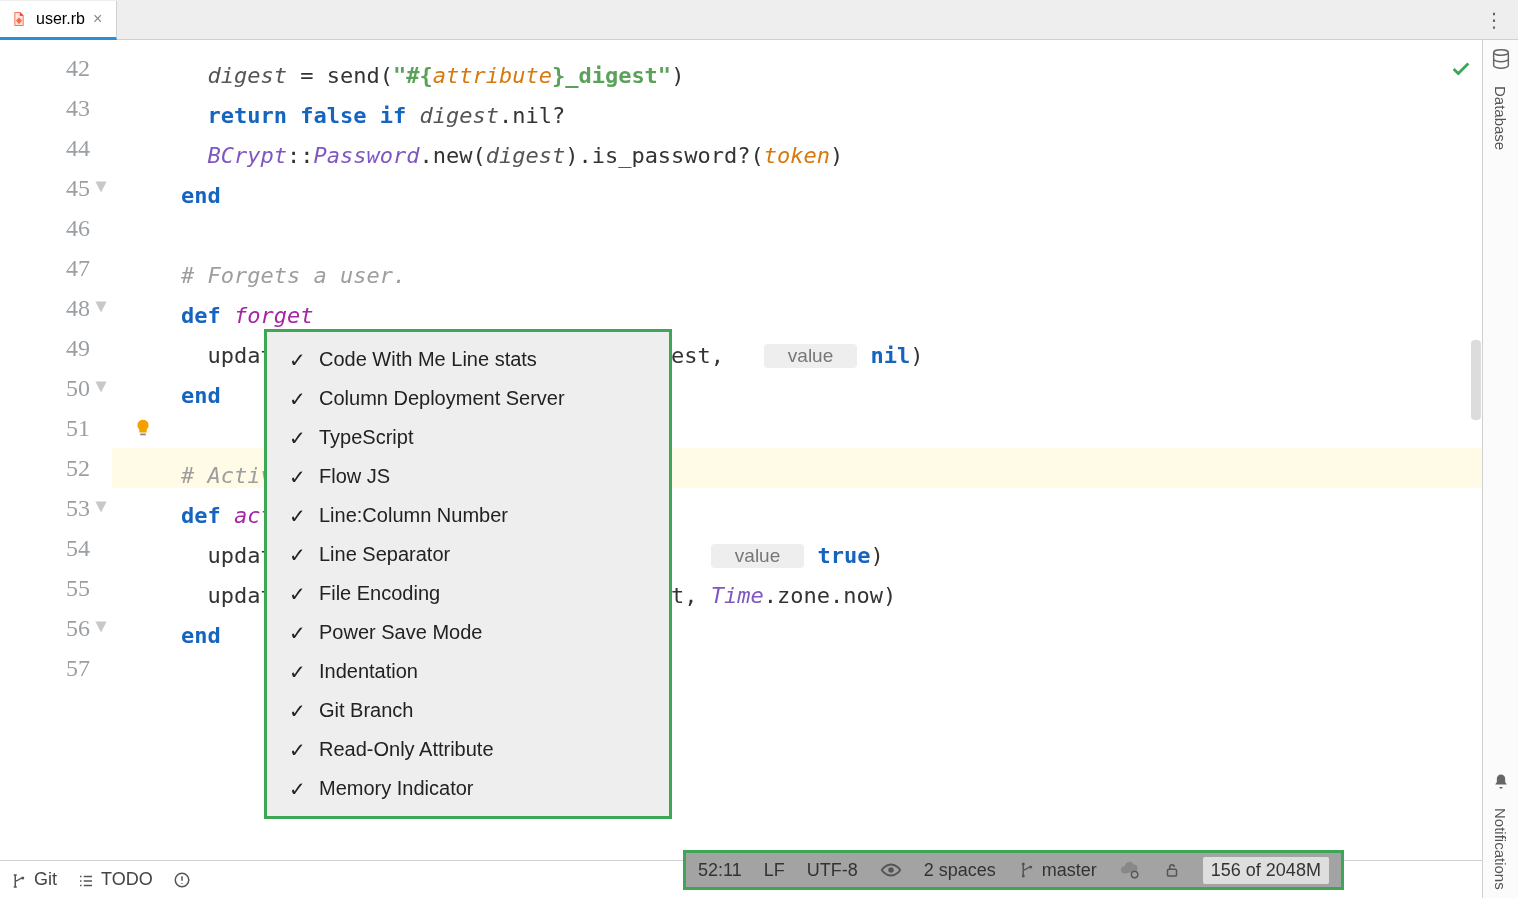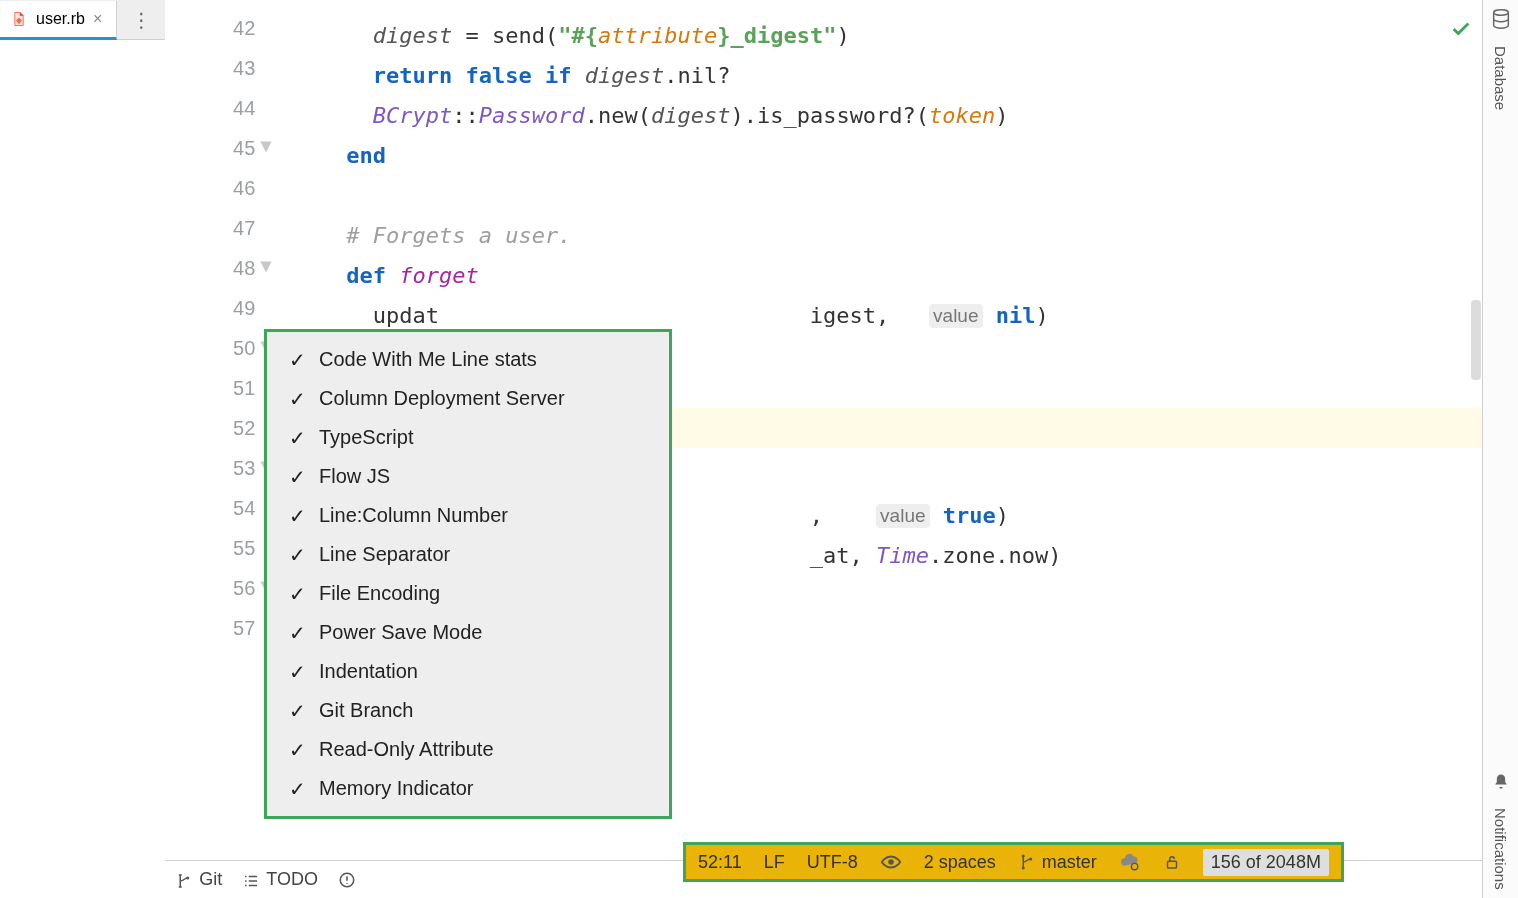--- a/index.html
+++ b/index.html
@@ -4,59 +4,59 @@
 <style>
   :root{
     --bg:#fff; --gutter:#f7f7f7; --gutter-fg:#9a9fa4; --border:#d0d0d0;
     --tabbar:#eeeeee; --menu-bg:#eeeeee; --menu-border:#3ea657;
     --kw:#1565c0; --fn:#a626a4; --str:#5aa15a; --sym:#d7790c; --id:#7e57c2;
     --comment:#9e9e9e; --hint:#9e9e9e; --pill-bg:#eeeeee; --pill-fg:#777; --black:#333;
     --highlight-line:#fffbe6;
   }
   *{box-sizing:border-box}
   body{margin:0;font-family:"Segoe UI",Arial,sans-serif;font-size:14px;background:var(--bg);overflow:hidden}
-  .root{position:relative;width:1518px;height:898px;display:flex;background:var(--bg)}
+  .root{position:relative;width:1518px;height:898px;display:flex;flex-direction:column;background:var(--bg)}
   .tabbar{display:flex;align-items:center;height:40px;background:var(--tabbar);border-bottom:1px solid var(--border)}
   .tab{display:flex;align-items:center;gap:8px;padding:0 14px 0 10px;height:100%;background:#fff;border-right:1px solid var(--border);border-bottom:3px solid #2b8fd8;position:relative;top:1px}
   .tab .name{font-size:16px}
   .tab .close{color:#888;font-size:16px}
   .file-icon{width:18px;height:18px}
   .tabbar .spacer{flex:1}
   .kebab{padding:0 14px;color:#666;font-size:20px;cursor:pointer}
   .main{flex:1;display:flex;min-height:0}
   .editor-wrap{flex:1;display:flex;flex-direction:column;min-width:0}
   .editor{flex:1;display:flex;min-height:0;position:relative}
   .gutter{width:112px;background:var(--bg);border-right:0;padding-top:8px}
-  .gutter-row{height:40px;display:flex;align-items:center;justify-content:flex-end;padding-right:22px;font-family:Liberation Sans, sans-serif;font-size:20px;color:var(--gutter-fg);position:relative}
+  .gutter-row{height:40px;display:flex;align-items:center;justify-content:flex-end;padding-right:22px;font-family:Liberation Serif, serif;font-size:24px;color:var(--gutter-fg);position:relative}
   .fold{position:absolute;right:4px;top:12px;width:14px;height:14px}
   .code{flex:1;padding-top:8px;font-family:"Menlo","Consolas",monospace;font-size:22px;position:relative;overflow:hidden}
   .code-row{height:40px;display:flex;align-items:flex-end;white-space:pre;color:var(--black);padding-left:16px}
   .code-row.hl{background:var(--highlight-line)}
   .kw{color:var(--kw);font-weight:600}
   .fn{color:var(--fn);font-style:italic}
   .str{color:var(--str);font-weight:600}
   .sym{color:var(--sym)}
   .id{color:var(--id);font-style:italic}
   .comm{color:var(--comment);font-style:italic}
   .it{font-style:italic}
-  .pill{display:inline-block;background:var(--pill-bg);color:var(--pill-fg);font-size:19px;padding:1px 4px;border-radius:4px;font-style:normal;font-family:"Segoe UI",Arial,sans-serif}
+  .pill{display:inline-block;background:var(--pill-bg);color:var(--pill-fg);font-size:19px;padding:1px 24px;border-radius:4px;font-style:normal;font-family:"Segoe UI",Arial,sans-serif}
   .bulb{position:absolute;left:-2px;top:0}
   .ok-check{position:absolute;right:10px;top:18px}
   .breadcrumb{height:32px;border-top:1px solid var(--border);display:flex;align-items:center;padding:0 30px;font-size:18px;color:#555;background:#fff}
   .toolwin{height:38px;border-top:1px solid var(--border);display:flex;align-items:center;padding:0 10px;gap:20px;font-size:18px;color:#444;background:#fff}
   .toolwin .item{display:flex;align-items:flex-end;gap:6px}
   .toolwin svg{width:18px;height:18px}
   .right-rail{width:36px;border-left:1px solid var(--border);background:#fbfbfb;display:flex;flex-direction:column;align-items:center;padding:8px 0;gap:16px}
   .vtext{writing-mode:vertical-rl;font-size:15px;color:#555}
   .right-rail .sep{flex:1}
   .scroll-region{position:absolute;right:1px;top:300px;width:10px;height:80px;background:#dcdcdc;border-radius:4px}
   .popup{position:absolute;left:264px;top:329px;width:408px;background:var(--menu-bg);border:3px solid var(--menu-border);padding:8px 0;z-index:50}
   .popup .mi{height:39px;display:flex;align-items:center;padding:0 22px;gap:14px;font-size:20px;color:#222;cursor:pointer}
   .popup .chk{width:16px}
-  .statusbar{position:absolute;left:683px;bottom:16px;height:40px;border:3px solid var(--menu-border);background:#eab308;display:flex;align-items:center;padding:0 12px;gap:22px;font-size:18px;color:#333;z-index:40}
+  .statusbar{position:absolute;left:683px;bottom:8px;height:40px;border:3px solid var(--menu-border);background:#a3a3a3;display:flex;align-items:center;padding:0 12px;gap:22px;font-size:18px;color:#333;z-index:40}
   .statusbar .sbi{display:flex;align-items:center;gap:6px}
   .mem{background:#dedede;padding:3px 8px;border-radius:2px}
 </style>
 </head>
 <body>
 
 <div class="root">
 
   <div class="tabbar">
     <div class="tab">

